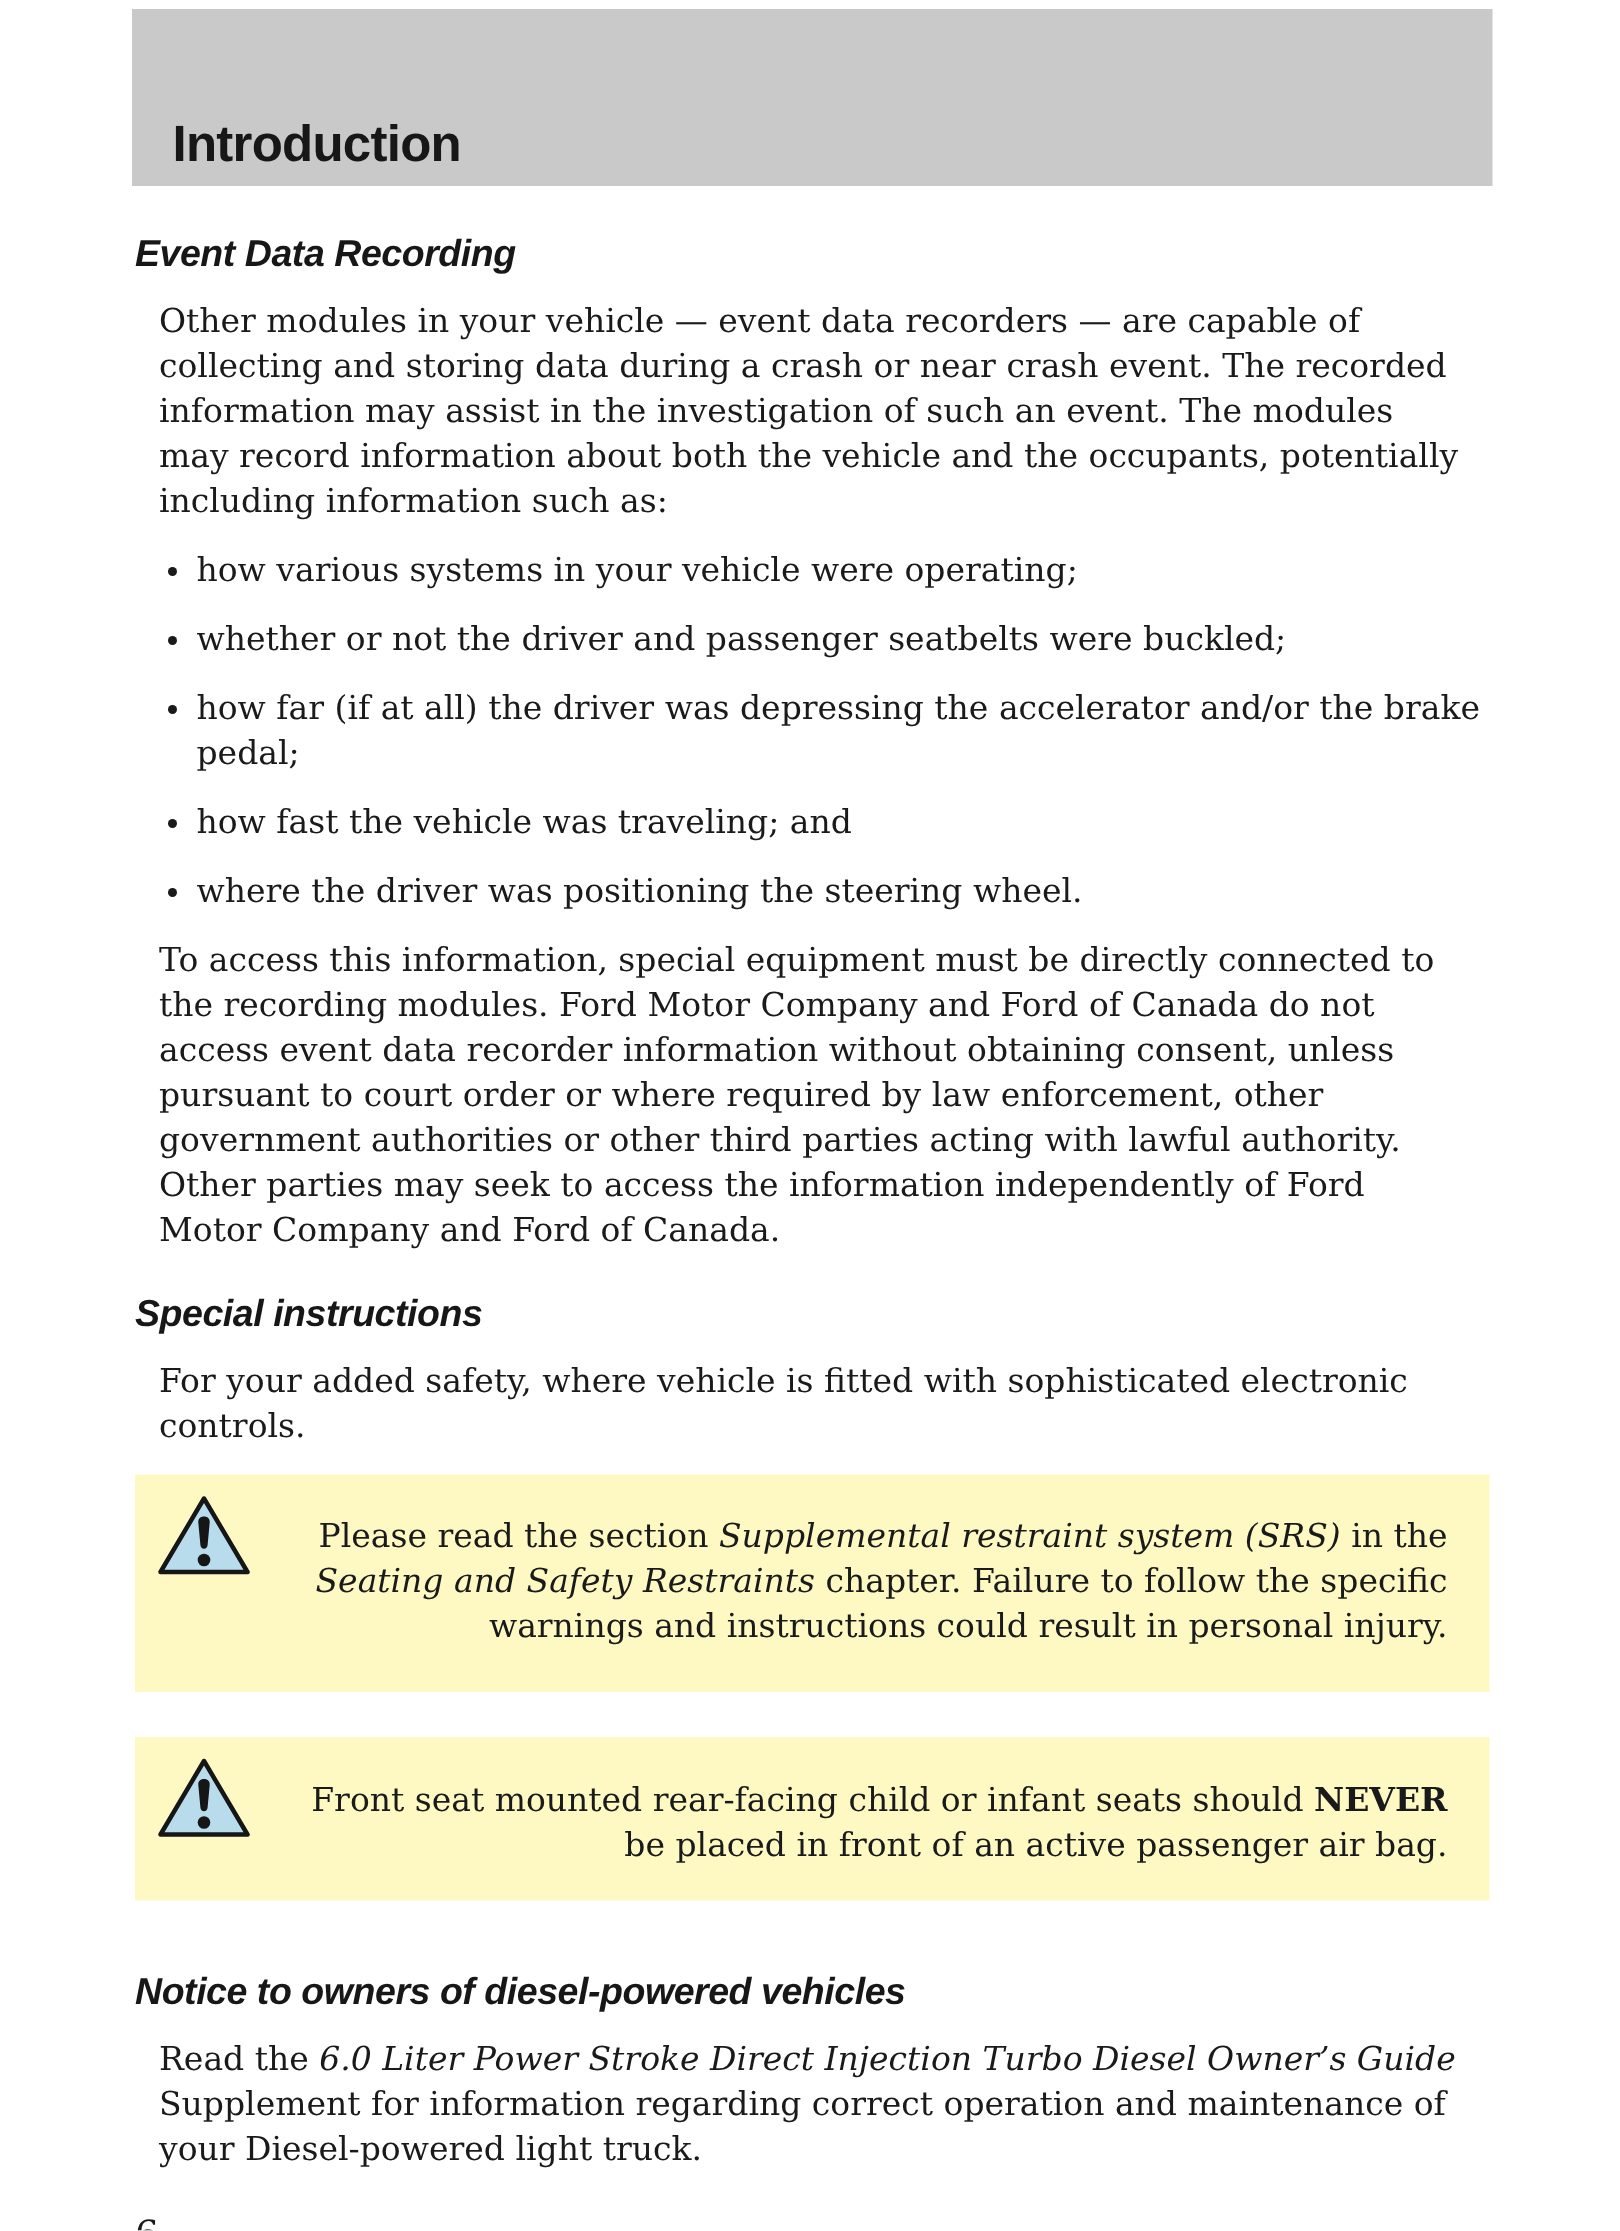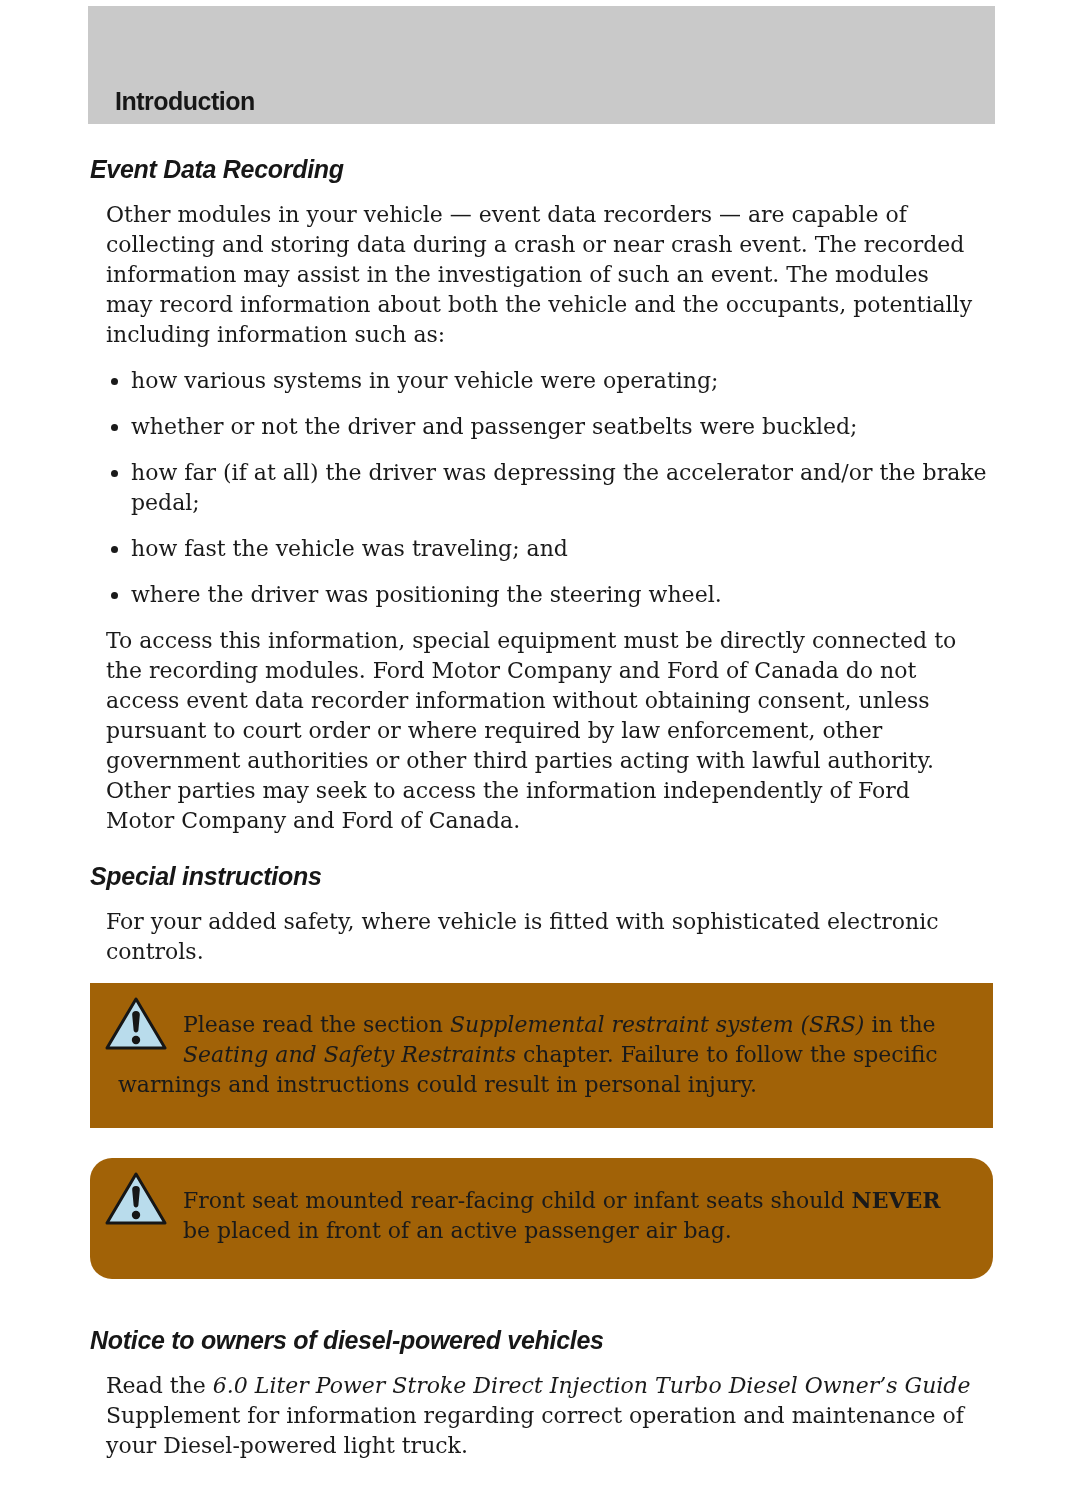--- a/index.html
+++ b/index.html
@@ -20,21 +20,21 @@
     margin: 6px 85px 0 88px;
     height: 118px;
     background: #c9c9c9;
     display: flex;
     align-items: flex-end;
   }
   .band h1 {
     margin: 0 0 8px 27px;
     font-family: "Liberation Sans", sans-serif;
     font-weight: bold;
-    font-size: 25px;
+    font-size: 34px;
     letter-spacing: -0.5px;
     color: #171717;
   }
   .content {
     margin-left: 90px;
     width: 903px;
     font-family: "DejaVu Serif", "Liberation Serif", serif;
     font-size: 22px;
     line-height: 30px;
   }
@@ -57,26 +57,27 @@
   }
   ul.bullets li {
     margin-bottom: 16px;
   }
   ul.bullets li:last-child { margin-bottom: 0; }
   .para-2 { margin-top: 14px; }
   .heading-special { margin-top: 25px; }
   .para-special { margin-top: 15px; }
   .warnbox {
     margin-top: 16px;
-    background: #a16207;
+    background: #fef9c3;
     padding: 11px 12px 12px 12px;
     overflow: hidden;
+    text-align: right;
   }
   .warnbox + .warnbox { margin-top: 30px; }
-  .warnbox-2 { padding-bottom: 17px; border-radius: 22px; }
+  .warnbox-2 { padding-bottom: 5px; }
   .warnicon {
     float: left;
     width: 64px;
     height: 56px;
     margin: 2px 15px 2px 2px;
   }
   .warnicon svg { display: block; }
   .warntext { margin: 0; }
   .i { font-style: italic; }
   .b { font-weight: bold; }

